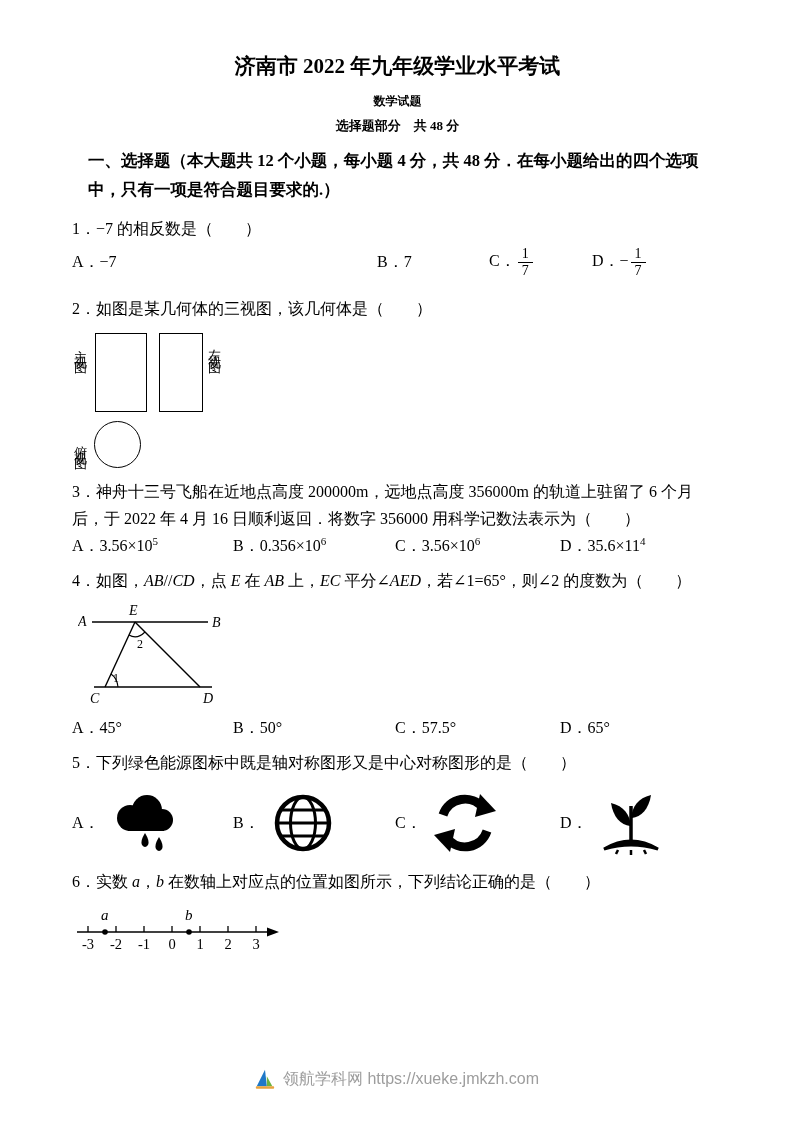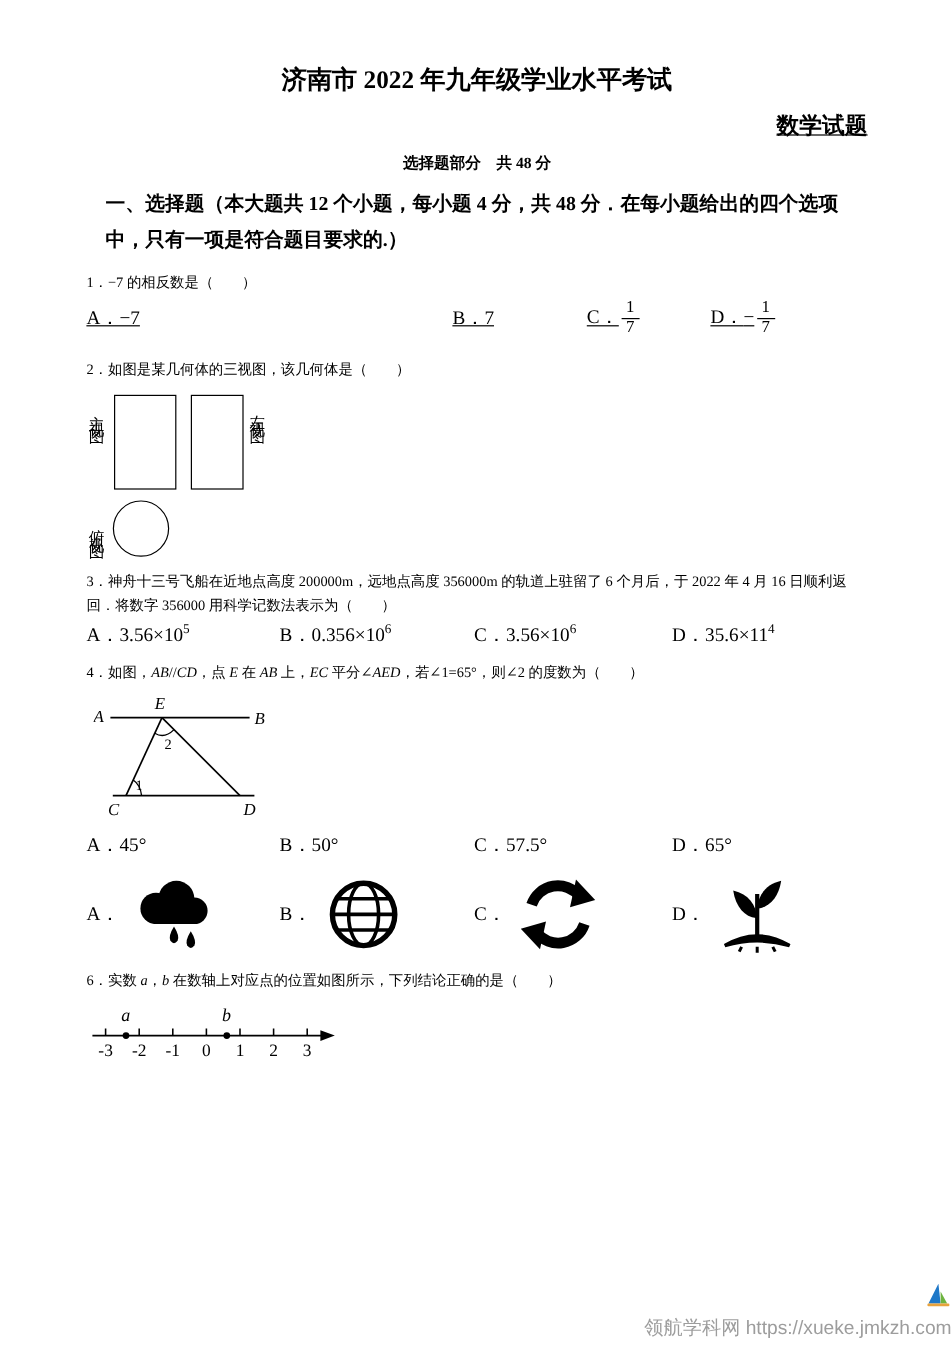--- a/index.html
+++ b/index.html
@@ -1,25 +1,25 @@
 <!DOCTYPE html>
 <html><head>
 <meta charset="utf-8">
 <style>
   html,body{margin:0;padding:0;background:#fff;}
   body{width:793px;font-family:"Liberation Serif","DejaVu Serif",serif;color:#000;}
   .page{position:relative;width:793px;height:1122px;background:#fff;overflow:hidden;}
   .content{padding:52px 70px 0 72px;}
   .title{font-size:21px;font-weight:bold;text-align:center;margin:0 0 12px;line-height:1.4;}
-  .subtitle{font-size:19px;font-weight:bold;text-align:right;margin:0 0 6px;line-height:1.4;text-decoration:underline;}
+  .subtitle{font-size:12px;font-weight:bold;text-align:center;margin:0 0 6px;line-height:1.4;}
   .section-header{font-size:13px;font-weight:bold;text-align:center;margin:0 0 10px;line-height:1.5;}
   .intro{font-size:16.5px;font-weight:bold;line-height:1.8;margin:0 16px 8px;}
-  .stem{font-size:12px;line-height:1.7;margin:10px 0 4px;}
+  .stem{font-size:16px;line-height:1.7;margin:10px 0 4px;}
   .options{display:grid;grid-template-columns:161px 162px 165px auto;font-size:16px;align-items:center;margin:4px 0 6px;}
-  .options-q1{grid-template-columns:305px 112px 103px auto;margin-bottom:16px;text-decoration:underline;}
+  .options-q1{grid-template-columns:305px 112px 103px auto;margin-bottom:16px;}
   .opt{white-space:nowrap;}
   .mi{font-style:italic;}
   .frac{display:inline-flex;flex-direction:column;vertical-align:middle;text-align:center;font-size:14px;line-height:1.15;margin-left:2px;}
   .frac .fnum{border-bottom:1px solid #000;padding:0 4px;}
   .frac .fden{padding:0 4px;}
   .sup{font-size:11px;vertical-align:super;line-height:0;}
   .three-view{margin:10px 0 8px 2px;}
   .tv-row{display:flex;align-items:flex-start;}
   .vlabel{writing-mode:vertical-rl;font-size:13px;letter-spacing:6px;line-height:1;}
   .tv-row .vlabel{margin-top:6px;}
@@ -28,21 +28,21 @@
   .tv-lbl-right{margin-left:5px;}
   .tv-row2{display:flex;align-items:center;margin-top:9px;}
   .tv-row2 .vlabel{margin-top:0;}
   .tv-circle{width:45px;height:45px;border:1.6px solid #000;border-radius:50%;margin-left:7px;}
   .q4-diagram{margin:8px 0 2px 6px;display:block;}
   .options-icons{margin:12px 0 4px;}
   .icon-opt{display:flex;align-items:center;}
   .icon-opt .opt-label{margin-right:8px;}
   .numberline{margin:8px 0 0 2px;display:block;}
   .svg-text{font-family:"Liberation Serif","DejaVu Serif",serif;}
-  .footer{position:absolute;left:0;top:1068px;width:100%;display:flex;justify-content:center;align-items:flex-end;gap:7px;color:#9d9d9d;font-size:16px;font-family:"Liberation Sans","DejaVu Sans",sans-serif;flex-direction:column;}
+  .footer{position:absolute;left:0;top:1068px;width:100%;display:flex;justify-content:center;align-items:center;gap:7px;color:#9d9d9d;font-size:16px;font-family:"Liberation Sans","DejaVu Sans",sans-serif;}
 </style>
 </head>
 <body>
 
 <div class="page">
   <div class="content">
 
     <div class="title">济南市 2022 年九年级学业水平考试</div>
     <div class="subtitle">数学试题</div>
     <div class="section-header">选择题部分　共 48 分</div>
@@ -109,20 +109,21 @@
       </svg>
       <div class="options">
         <span class="opt">A．45°</span>
         <span class="opt">B．50°</span>
         <span class="opt">C．57.5°</span>
         <span class="opt">D．65°</span>
       </div>
     </div>
 
     <div>
+      <div class="stem">5．下列绿色能源图标中既是轴对称图形又是中心对称图形的是（　　）</div>
       <div class="options options-icons">
         <div class="icon-opt">
           <span class="opt-label">A．</span>
           <svg width="72" height="64" viewBox="0 0 72 64">
             <circle cx="22" cy="27" r="13" fill="#000"></circle>
             <circle cx="39" cy="19" r="15" fill="#000"></circle>
             <circle cx="54" cy="29" r="11" fill="#000"></circle>
             <rect x="20" y="26" width="36" height="14" fill="#000"></rect>
             <path d="M37,42 Q32,50 34,54 Q37,58 40,54 Q42,50 37,42 Z" fill="#000"></path>
             <path d="M51,46 Q46,54 48,58 Q51,62 54,58 Q56,54 51,46 Z" fill="#000"></path>

